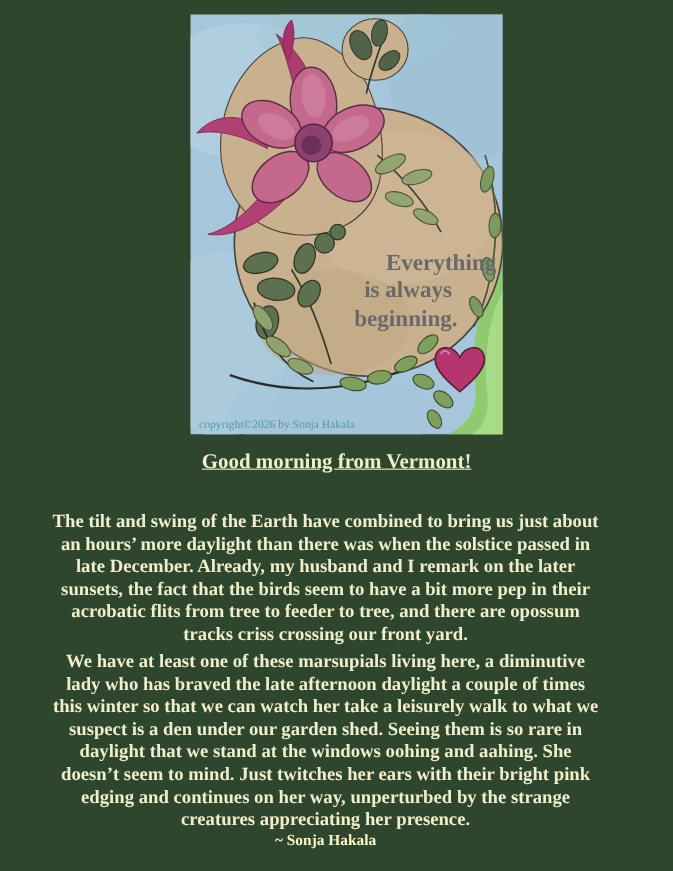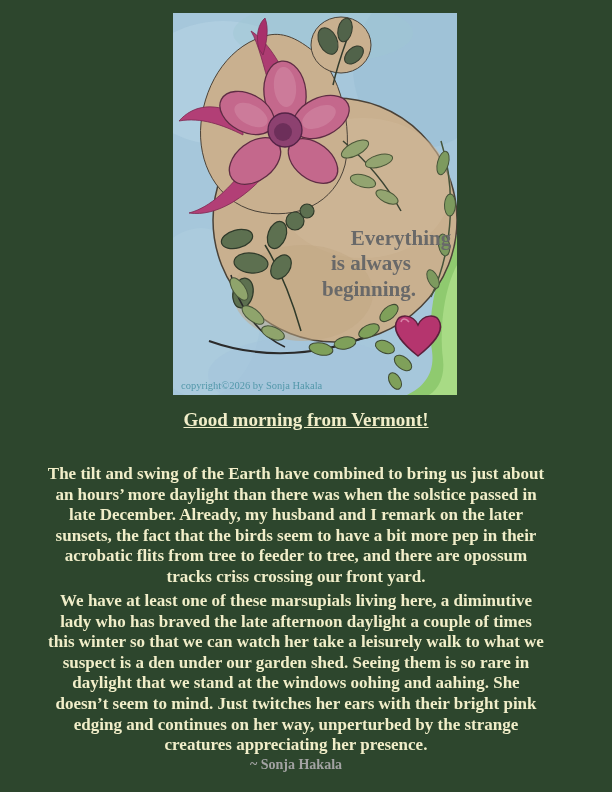--- a/index.html
+++ b/index.html
@@ -59,21 +59,21 @@
     white-space: pre-line;
   }
   .para-1 { top: 464px; }
   .para-2 { top: 591px; }
   .signature {
     position: absolute;
     top: 756px; left: 10px;
     width: 572px;
     margin: 0;
     text-align: center;
-    color: #a3a3a3;
+    color: #fef9c3;
     font-size: 14px;
     font-weight: bold;
     line-height: 18px;
   }
 </style>
 </head>
 <body>
 
 <div class="page">
 

